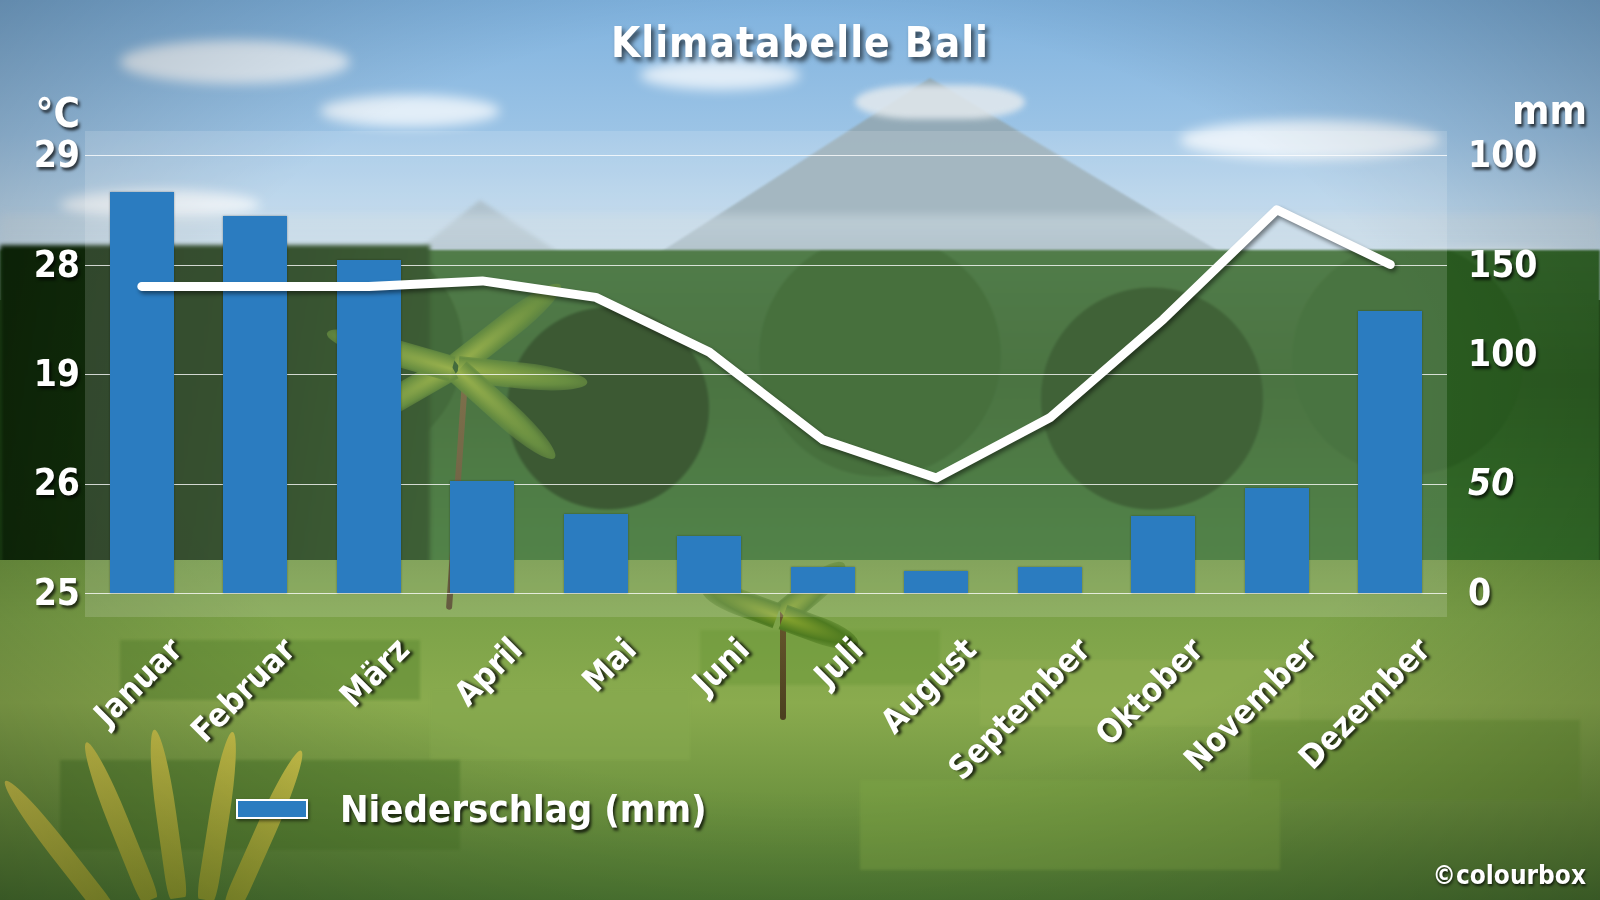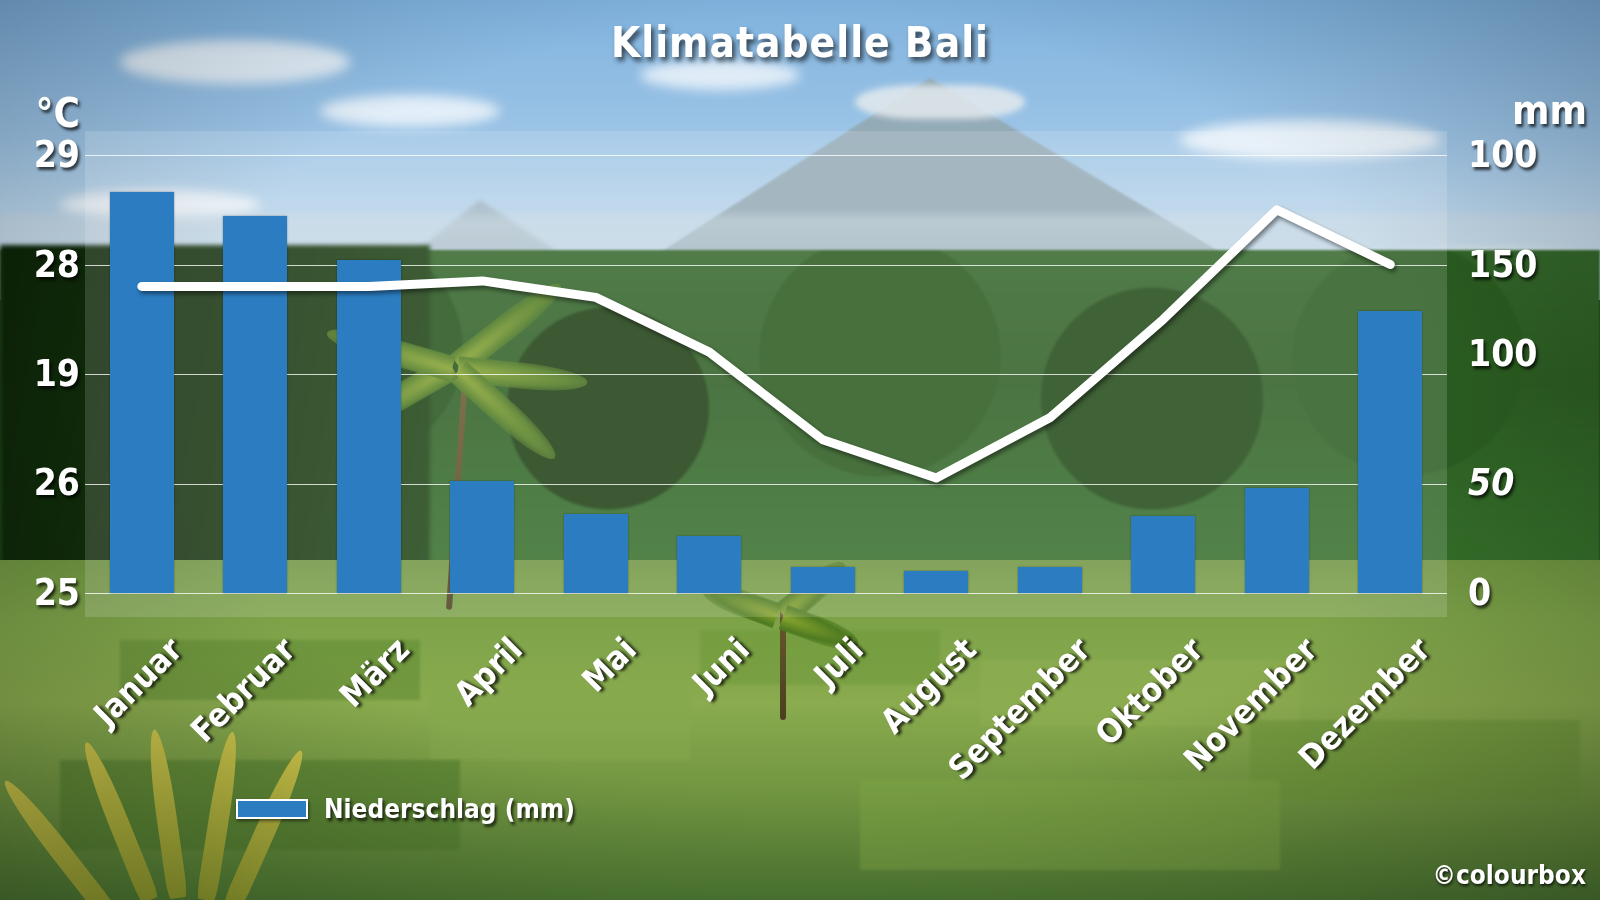--- a/index.html
+++ b/index.html
@@ -141,21 +141,21 @@
   .legend-line { left:878px; }
   .swatch-bar {
     width:72px; height:20px; background:#2b7cc0;
     border:2px solid #fff; box-shadow:1px 2px 3px rgba(0,0,0,.5);
   }
   .swatch-line {
     width:60px; height:8px; background:#fff; border-radius:4px;
     box-shadow:1px 2px 3px rgba(0,0,0,.55);
   }
   .legend-text {
-    margin-left:16px; color:#fff; font-weight:700; font-size:26px;
+    margin-left:32px; color:#fff; font-weight:700; font-size:38px;
     font-family:"DejaVu Sans Condensed","Liberation Sans", sans-serif;
     text-shadow:2px 3px 3px rgba(0,0,0,.72); white-space:nowrap;
   }
 
   .watermark {
     position:absolute; right:14px; bottom:10px; color:#fff;
     font-family:"DejaVu Sans Condensed","Liberation Sans", sans-serif;
     font-weight:700; font-size:26px;
     text-shadow:1px 2px 3px rgba(0,0,0,.75);
   }

